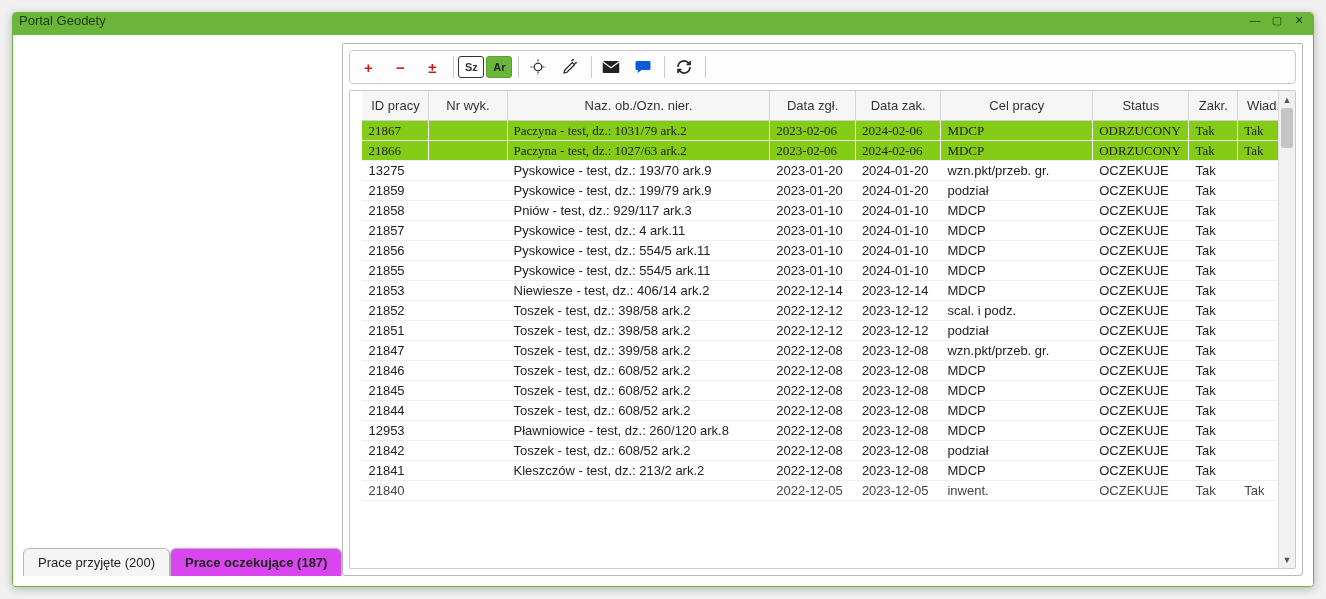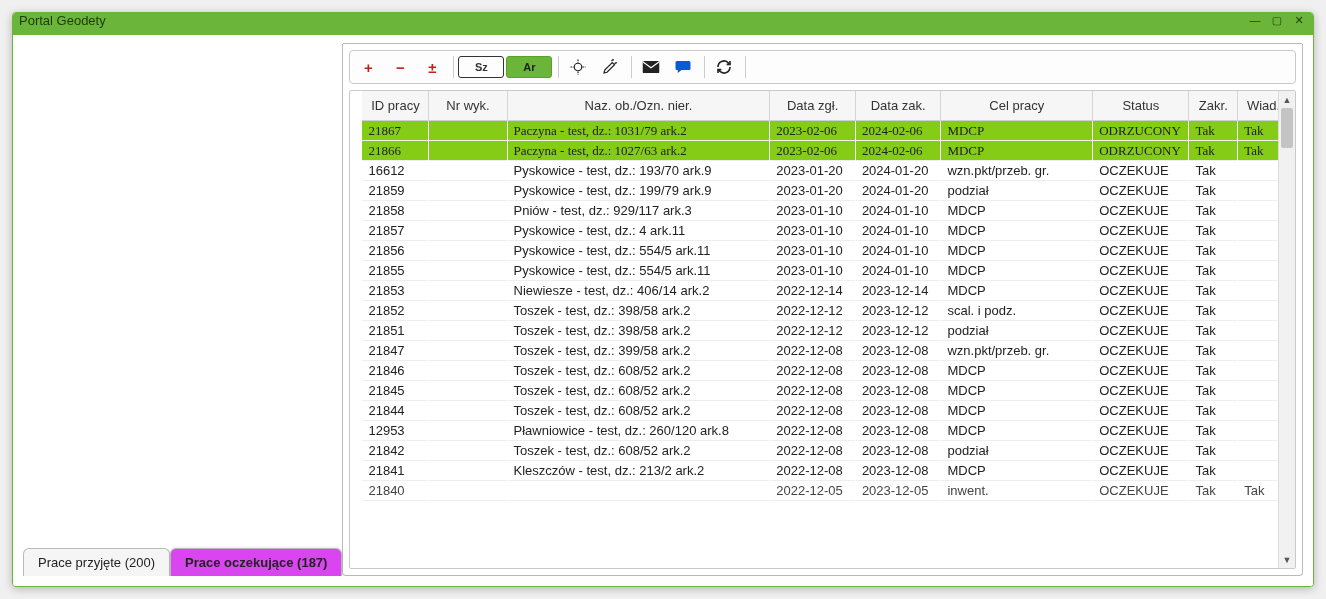--- a/index.html
+++ b/index.html
@@ -109,21 +109,21 @@
     border-radius:3px;
     cursor:pointer;
     margin-right:2px;
     font-size:15px;
     color:#333;
   }
   .tbtn.red { color:#c81b1b; font-weight:bold; }
   .tbtn.box {
     font-size:11px; font-weight:bold;
     border:1px solid #333;
-    width:46px; height:22px;
+    width:26px; height:22px;
     margin-top:2px; margin-bottom:2px;
   }
   .tbtn.active { background:#6bb53a; color:#222; border-color:#5aa02d; }
   .tsep {
     width:1px; align-self:stretch;
     background:#ccc;
     margin:2px 4px;
   }
   
   .grid-wrap {
@@ -334,21 +334,21 @@
                   <td class="cell-l"></td>
                   <td class="cell-l">Paczyna - test, dz.: 1027/63 ark.2</td>
                   <td class="cell-l">2023-02-06</td>
                   <td class="cell-l">2024-02-06</td>
                   <td class="cell-l">MDCP</td>
                   <td class="cell-l">ODRZUCONY</td>
                   <td class="cell-l">Tak</td>
                   <td class="cell-l">Tak</td>
                 </tr>
                 <tr>
-                  <td class="cell-l">16612</td>
+                  <td class="cell-l">13275</td>
                   <td class="cell-l"></td>
                   <td class="cell-l">Pyskowice - test, dz.: 193/70 ark.9</td>
                   <td class="cell-l">2023-01-20</td>
                   <td class="cell-l">2024-01-20</td>
                   <td class="cell-l">wzn.pkt/przeb. gr.</td>
                   <td class="cell-l">OCZEKUJE</td>
                   <td class="cell-l">Tak</td>
                   <td class="cell-l"></td>
                 </tr>
                 <tr>

